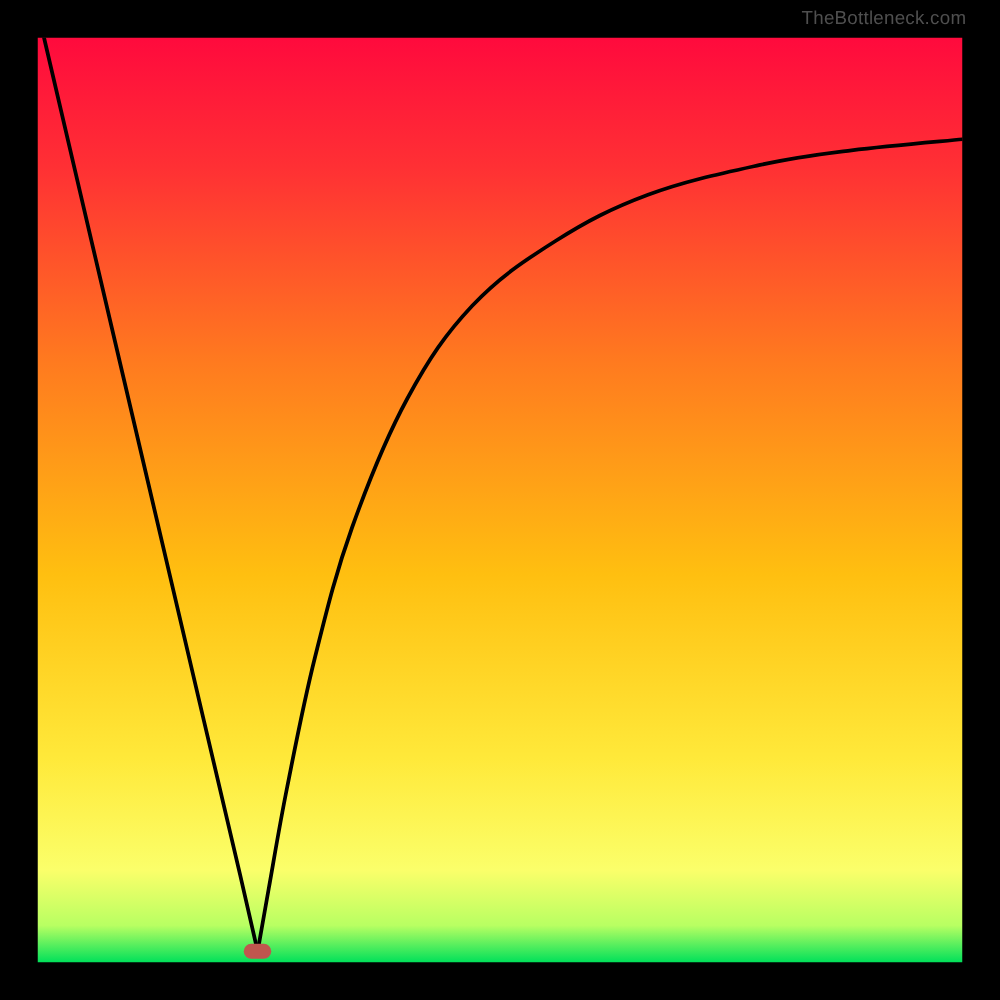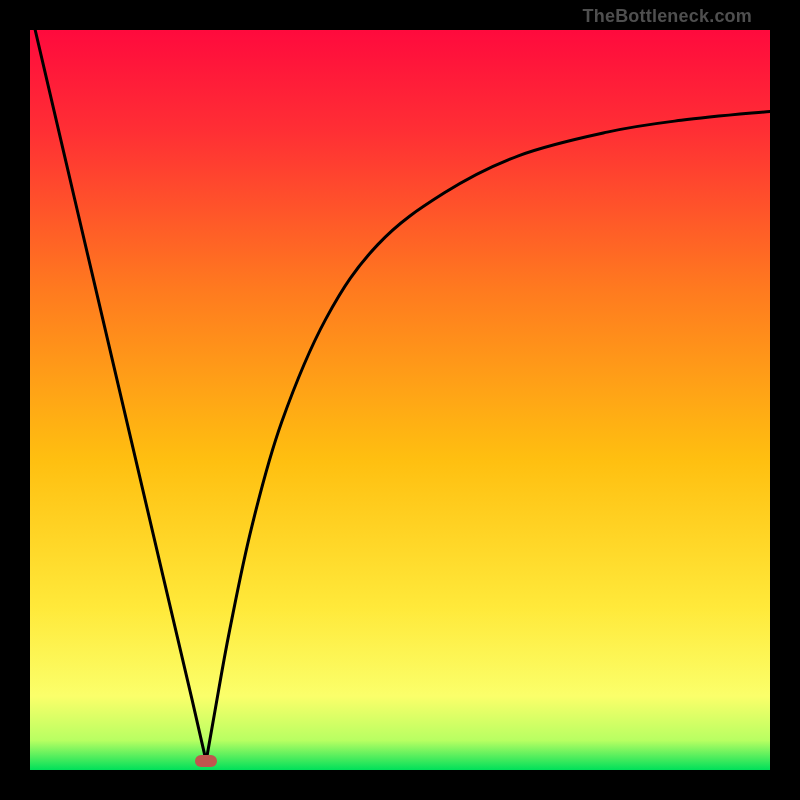--- a/index.html
+++ b/index.html
@@ -22,24 +22,24 @@
   .plot-area {
     position: absolute;
     left: 0;
     top: 0;
     width: 740px;
     height: 740px;
   }
   .watermark {
     position: absolute;
     top: 6px;
-    right: 48px;
+    right: 27px;
     color: #4f4f4f;
-    font-size: 18px;
-    font-weight: 700;
+    font-size: 15px;
+    font-weight: 400;
     letter-spacing: 0.2px;
   }
   .marker {
     position: absolute;
     width: 22px;
     height: 12px;
     border-radius: 6px;
     background: #c0564e;
     transform: translate(-50%, -50%);
   }

